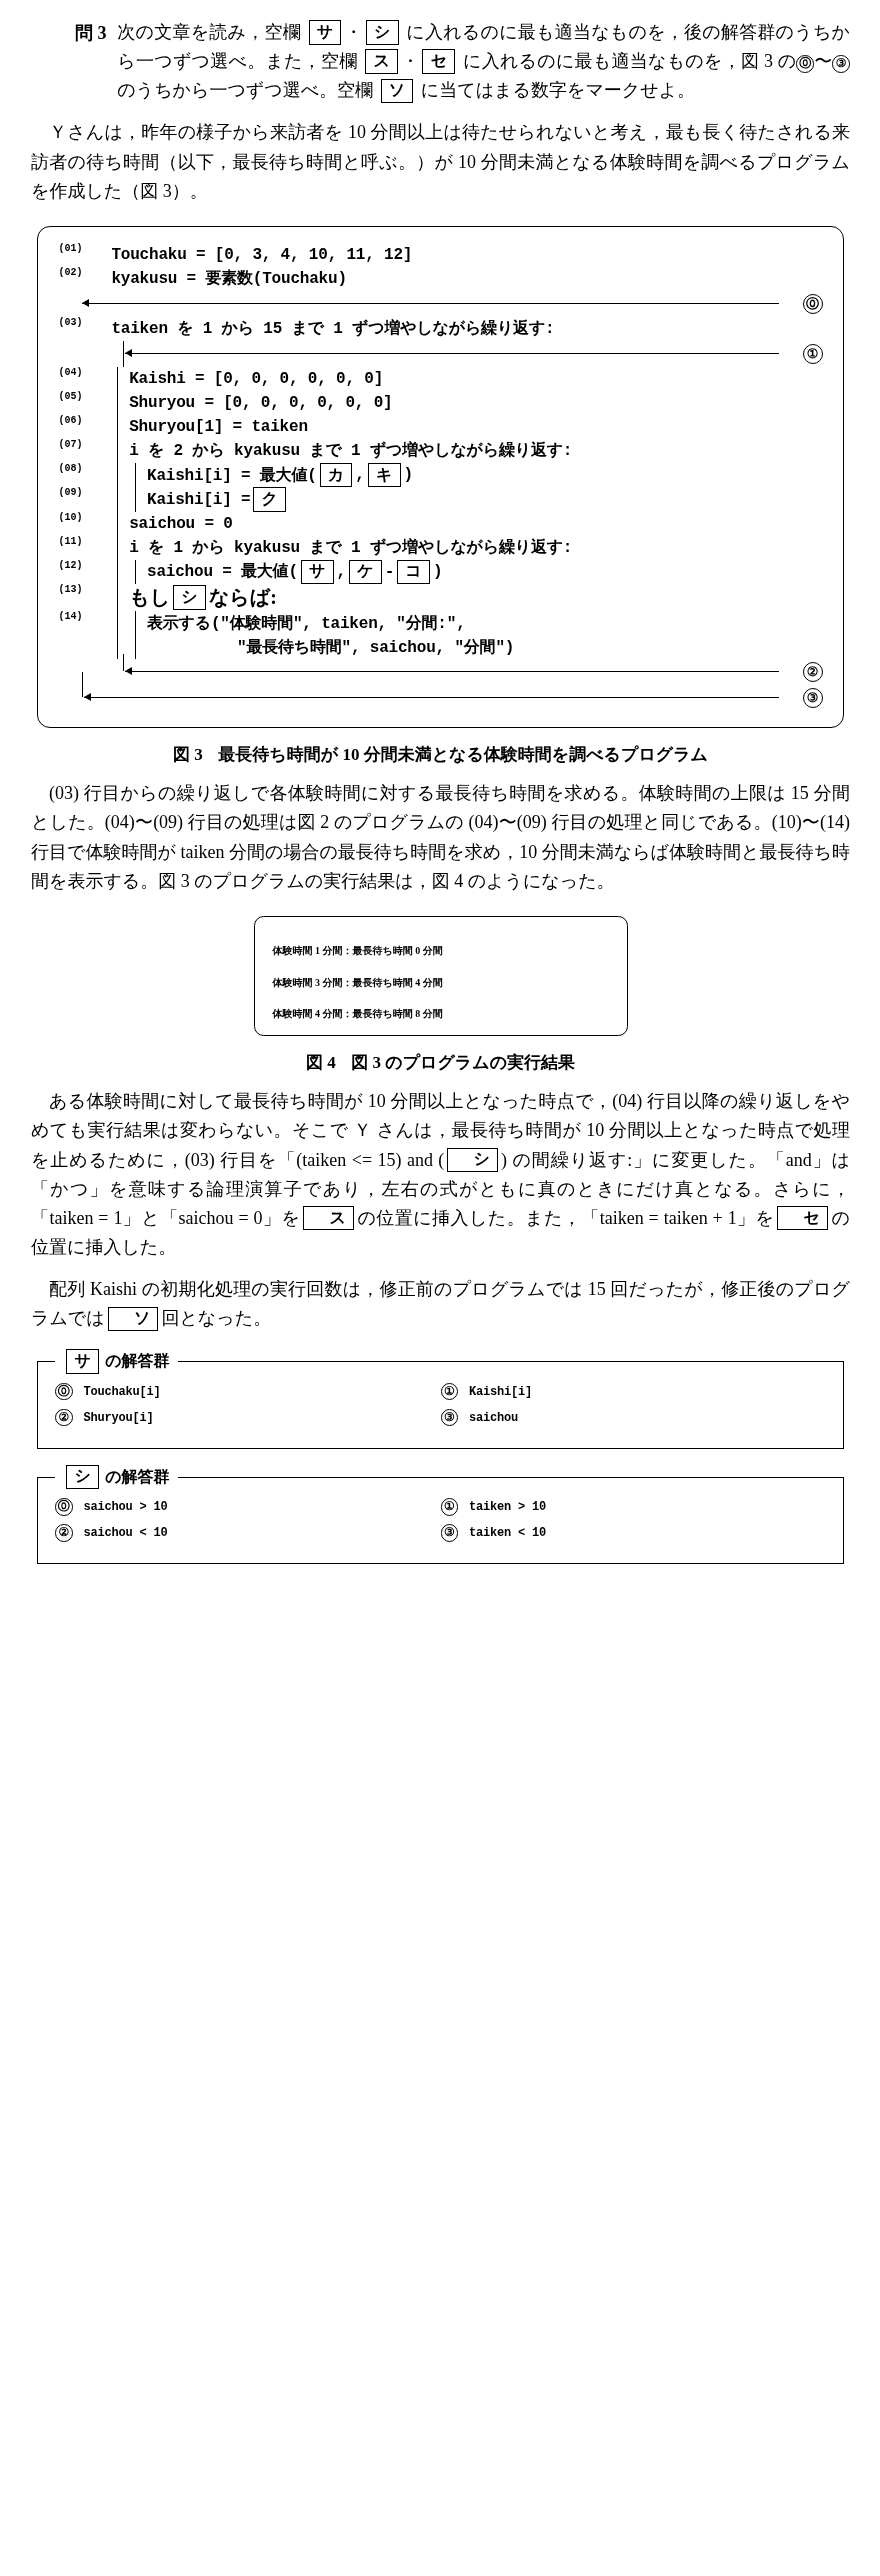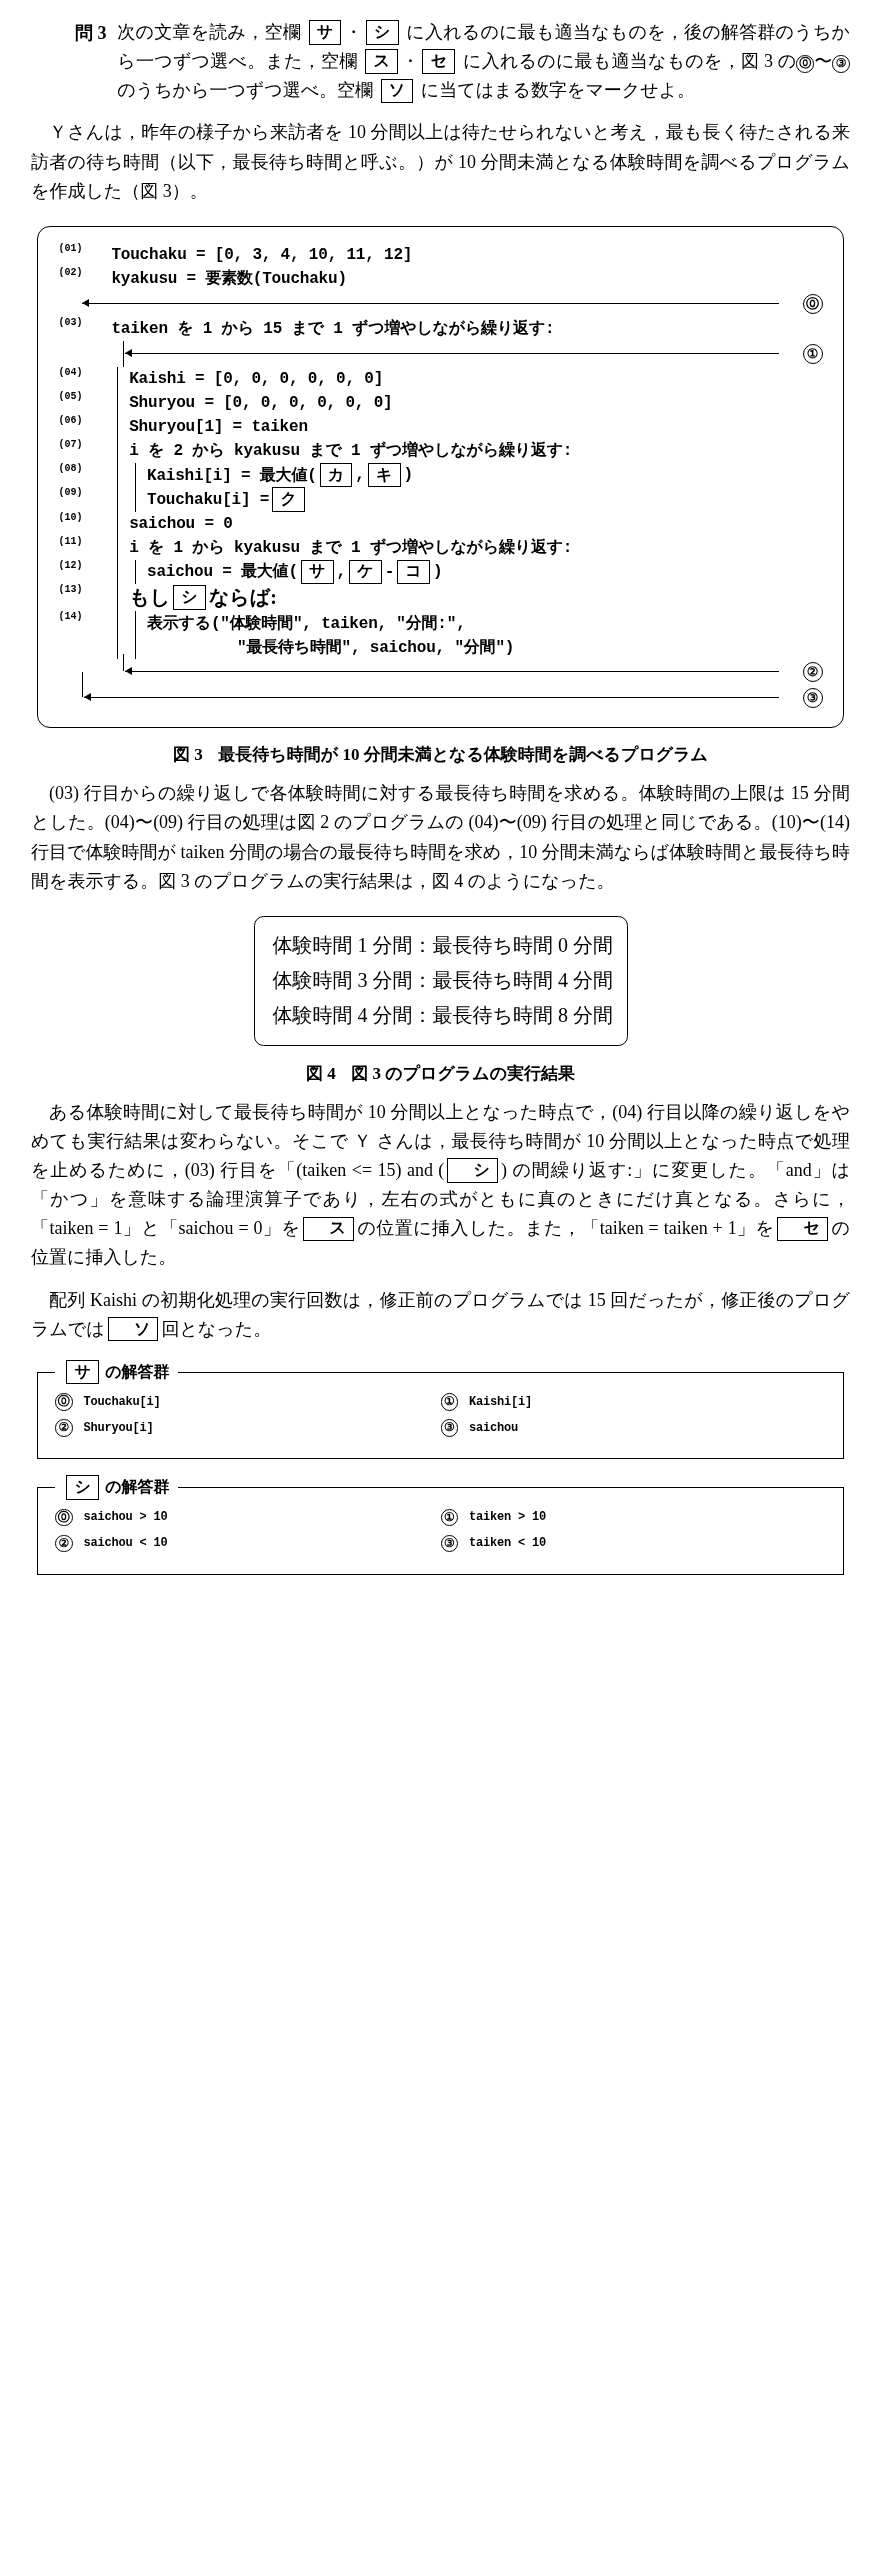--- a/index.html
+++ b/index.html
@@ -169,24 +169,25 @@
 
   
   .result-box {
     border: 1.2px solid #000;
     border-radius: 9.6px;
     width: 336px;
     margin: 20.4px auto 0 auto;
     padding: 10.8px 18px 12px 18px;
   }
   .result-box div {
-    font-size: 20px;
+    font-size: 10px;
     line-height: 1.75;
-    font-weight: normal;
+    font-weight: bold;
     white-space: nowrap;
+    margin-top: 14px;
   }
 
   
   .choice-group {
     position: relative;
     border: 1.2px solid #000;
     margin: 28px 6px 0 6px;
     padding: 20.4px 17px 13px 17px;
   }
   .choice-legend {
@@ -345,21 +346,21 @@
             </div>
           </td>
         </tr>
 
         <tr>
           <td class="lineno">(09)</td>
           <td class="codecell">
             <div class="codeline">
               <span class="indent ind1"></span>
               <span class="indent ind2"></span>
-              <span class="codetext">Touchaku[i] =</span>
+              <span class="codetext">Kaishi[i] =</span>
               <span class="boxch">ク</span>
             </div>
           </td>
         </tr>
 
         <tr>
           <td class="lineno">(10)</td>
           <td class="codecell">
             <div class="codeline">
               <span class="indent ind1"></span>

